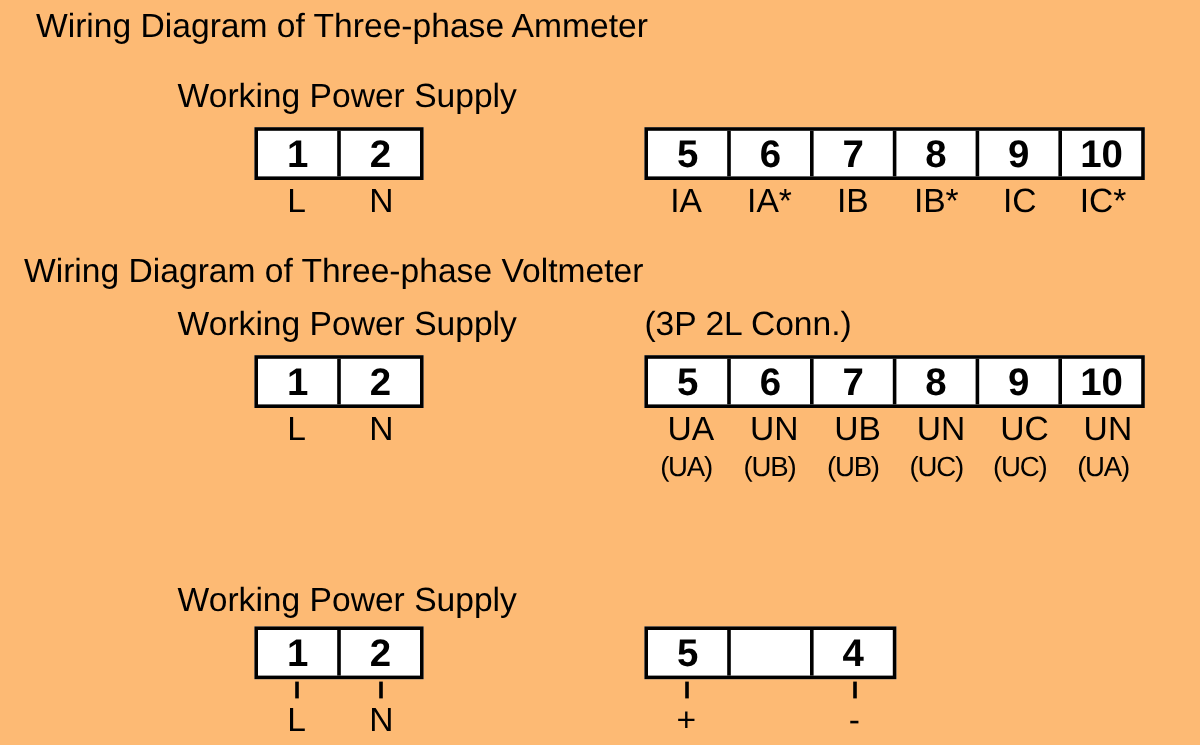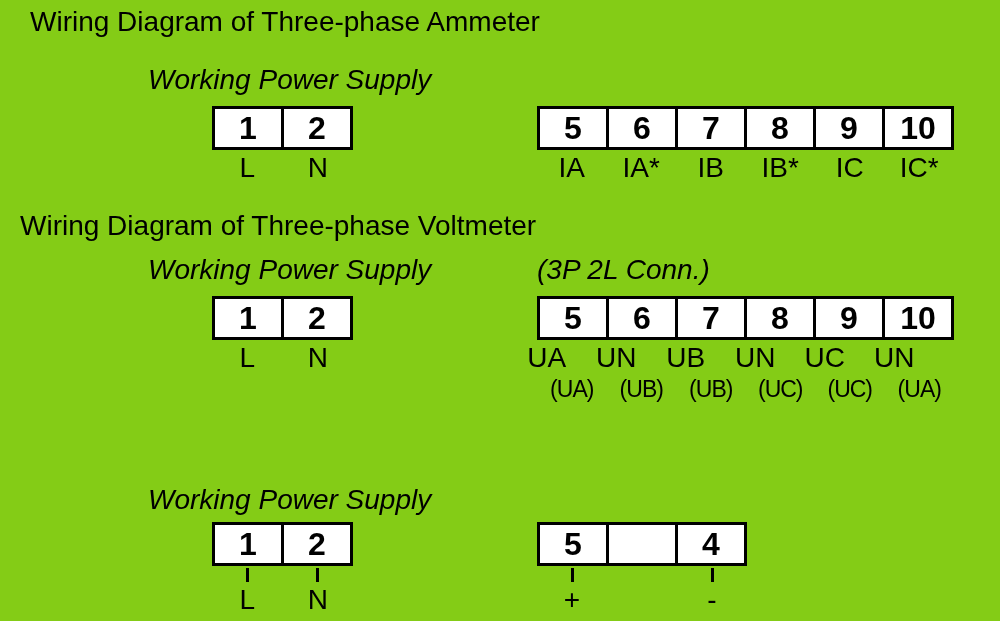--- a/index.html
+++ b/index.html
@@ -1,35 +1,34 @@
 <!DOCTYPE html>
 <html><head>
 <meta charset="utf-8">
 <style>
   html, body { margin: 0; padding: 0; background: #ffffff; }
   .page {
     position: relative;
     width: 1000px;
     height: 621px;
-    background: #84cc16;
+    background: #fdba74;
     color: #000000;
     font-family: "Liberation Sans", sans-serif;
     overflow: hidden;
   }
   .abs { position: absolute; }
   .title {
     font-size: 28px;
     font-weight: 500;
     letter-spacing: 0px;
     white-space: nowrap;
   }
   .label {
     font-size: 28px;
     white-space: nowrap;
-    font-style: italic;
   }
   .block {
     display: flex;
     border: 3px solid #000000;
     background: #ffffff;
     box-sizing: content-box;
   }
   .cell {
     width: 66px;
     height: 38px;
@@ -106,21 +105,21 @@
   </div>
 
   <div class="abs block" style="left:537px; top:296px">
     <div class="cell">5</div>
     <div class="cell">6</div>
     <div class="cell">7</div>
     <div class="cell">8</div>
     <div class="cell">9</div>
     <div class="cell">10</div>
   </div>
-  <div class="abs row" style="left:512px; top:342px; width:417px">
+  <div class="abs row" style="left:541px; top:342px; width:417px">
     <div class="slot">UA</div>
     <div class="slot">UN</div>
     <div class="slot">UB</div>
     <div class="slot">UN</div>
     <div class="slot">UC</div>
     <div class="slot">UN</div>
   </div>
   <div class="abs row" style="left:537px; top:376px; width:417px">
     <div class="slot slot-sm">(UA)</div>
     <div class="slot slot-sm">(UB)</div>

